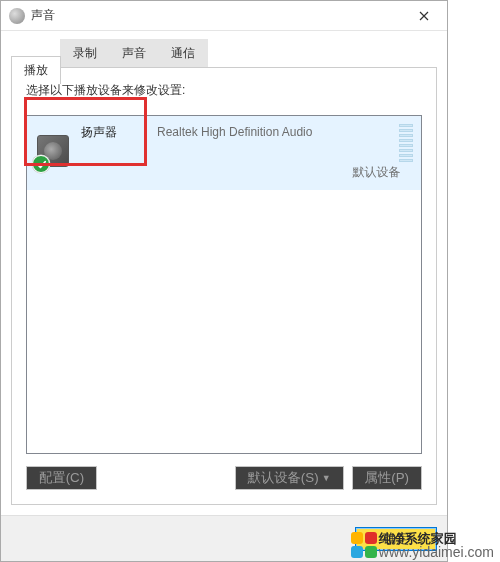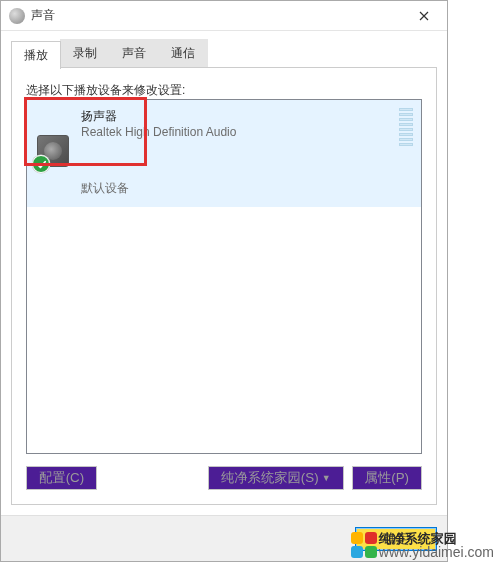--- a/index.html
+++ b/index.html
@@ -66,36 +66,36 @@
     .tab.inactive {
       background: #e5e5e5;
       border-color: transparent;
       border-bottom: none;
       color: #333;
     }
     .tab.active {
       background: #fff;
       border-color: #ccc;
       z-index: 3;
-      top: 2px;
+      top: 17px;
     }
 
     .tab-panel {
       border: 1px solid #ccc;
       flex: 1;
       padding: 14px 14px 14px 14px;
       display: flex;
       flex-direction: column;
       position: relative;
       margin-top: 0;
     }
 
     .instruction {
       color: #333;
-      margin-bottom: 0;
+      margin-bottom: 16px;
     }
 
     .device-list {
       flex: 1;
       border: 1px solid #828790;
       background: #fff;
       overflow: hidden;
       position: relative;
     }
 
@@ -130,21 +130,21 @@
       position: absolute;
       bottom: -4px; left: -5px;
       width: 18px; height: 18px;
       border-radius: 50%;
       background: #2ea043;
       border: 1.5px solid #fff;
       display: flex; align-items: center; justify-content: center;
       box-shadow: 0 0 0 0.5px #ccc;
     }
     .device-check svg { width: 11px; height: 11px; }
-    .device-text { display: flex; flex-direction: column; line-height: 1.35; }
+    .device-text { display: flex; flex-direction: row; line-height: 1.35; gap: 40px; }
     .device-name { color: #222; }
     .device-driver { color: #6d6d6d; }
     .device-status { color: #6d6d6d; margin-top: 40px; }
     .level-meter {
       position: absolute;
       right: 8px; top: 8px;
       width: 14px;
       display: flex; flex-direction: column; gap: 2px;
     }
     .level-meter span {
@@ -172,21 +172,21 @@
     .btn {
       height: 24px;
       padding: 0 12px;
       border: 1px solid #c5c5c5;
       background: #eee;
       color: #888;
       display: inline-flex;
       align-items: center;
       gap: 3px;
     }
-    .btn.disabled { color: #9a9a9a; background: #4c1d95; }
+    .btn.disabled { color: #9a9a9a; background: #404040; }
     .btn .chev { font-size: 9px; color: #9a9a9a; }
     .spacer { flex: 1; }
 
     .footer {
       height: 46px;
       border-top: 1px solid #e0e0e0;
       background: #f0f0f0;
       display: flex;
       align-items: center;
       justify-content: flex-end;
@@ -288,21 +288,21 @@
               <span></span>
               <span></span>
           </div>
         </div>
       </div>
 
       <div class="panel-buttons">
         <button class="btn disabled">配置(C)</button>
         <div class="spacer"></div>
         <button class="btn disabled">
-          <span>纯净系统家园(S)</span>
+          <span>默认设备(S)</span>
           <span class="chev">▼</span>
         </button>
         <button class="btn disabled">属性(P)</button>
       </div>
     </div>
 
   </div>
 
   <div class="footer">
     <button class="btn2 primary">确定</button>

